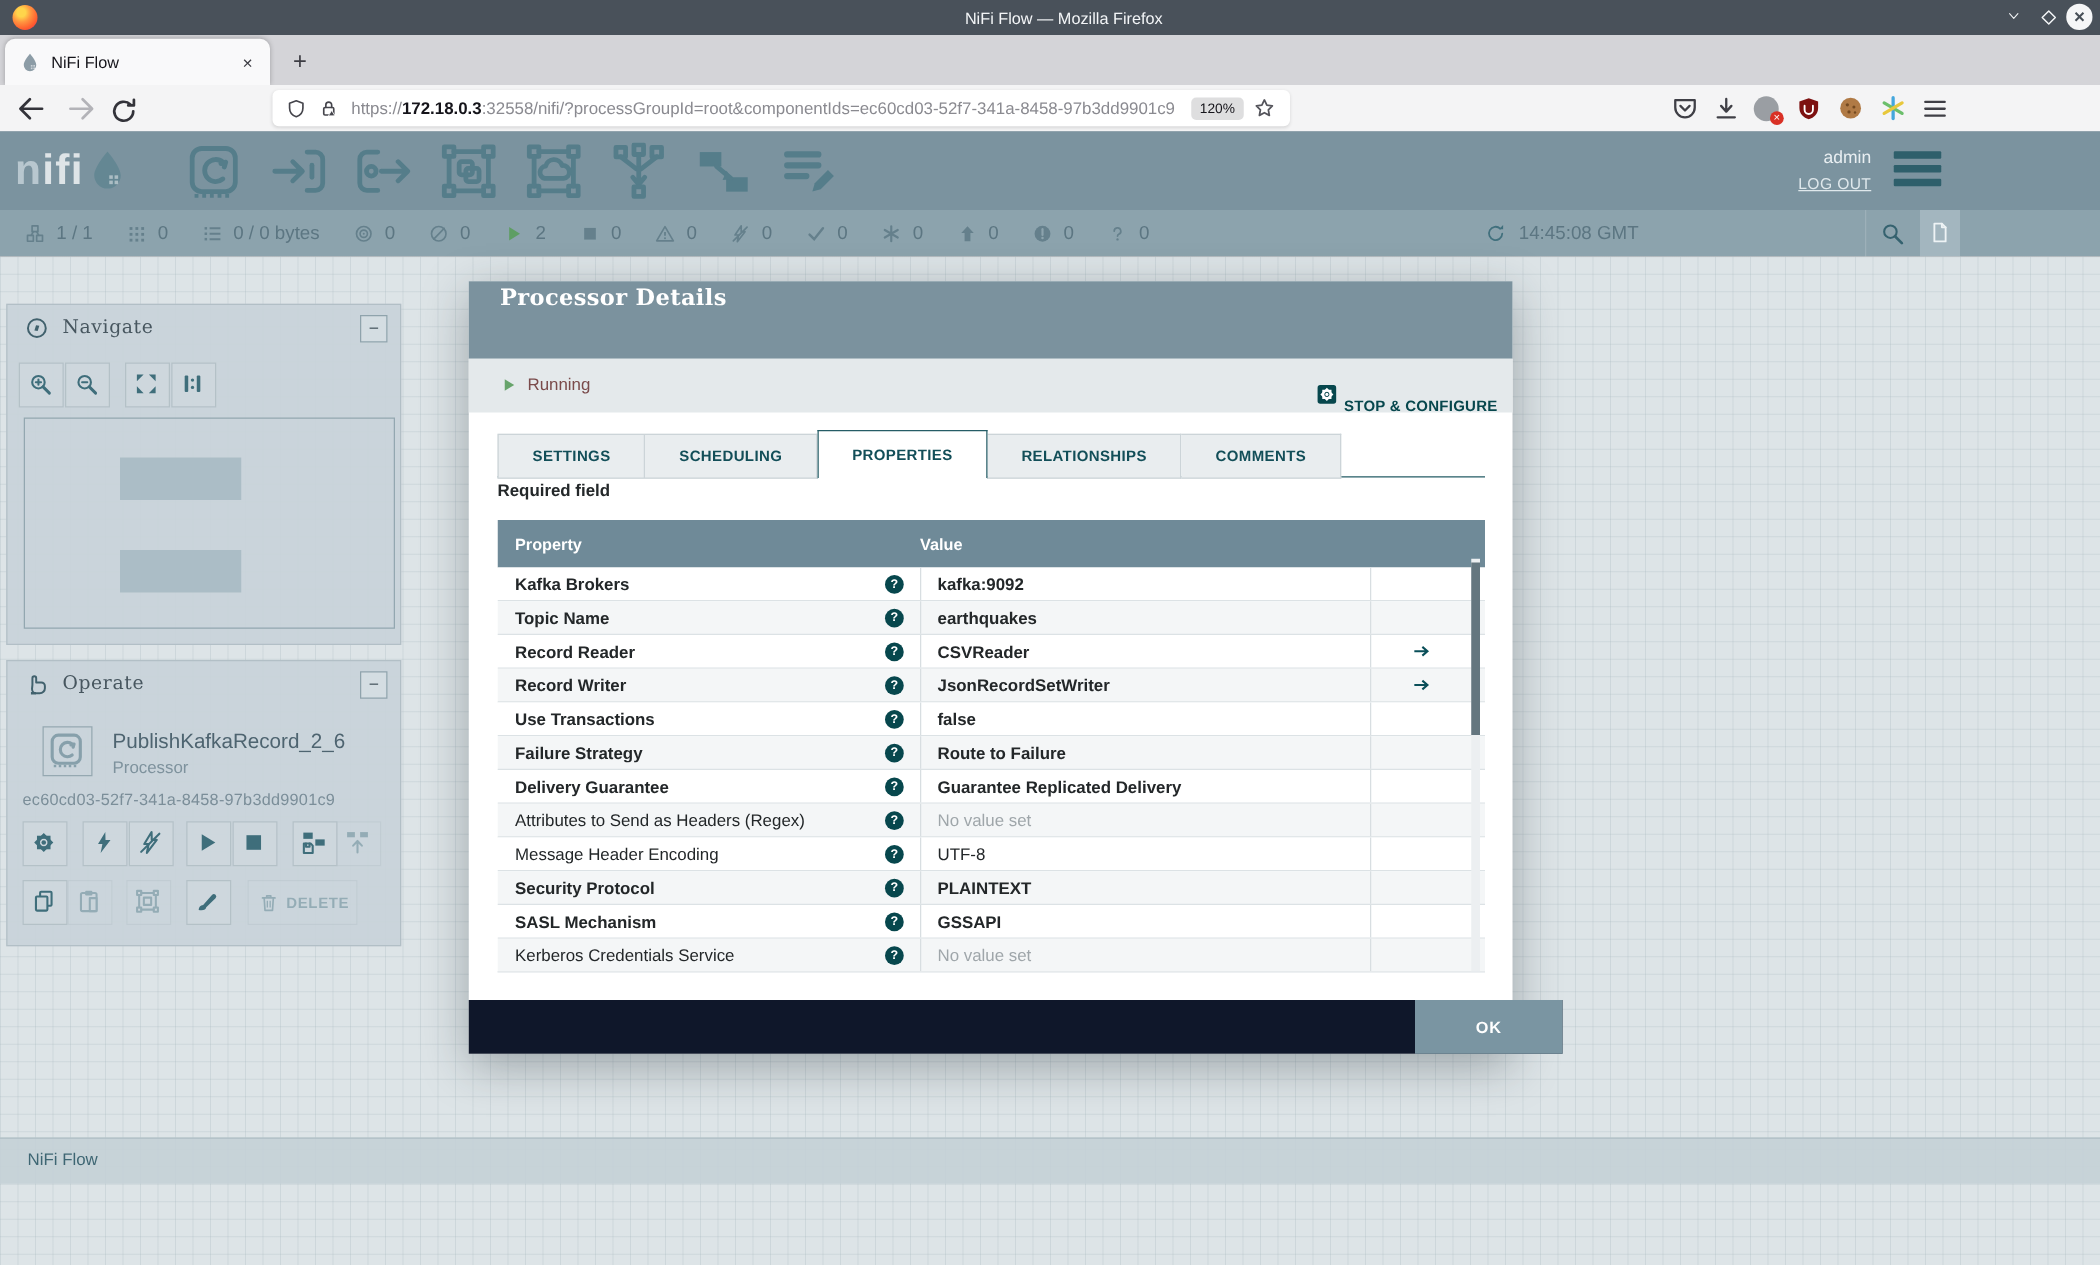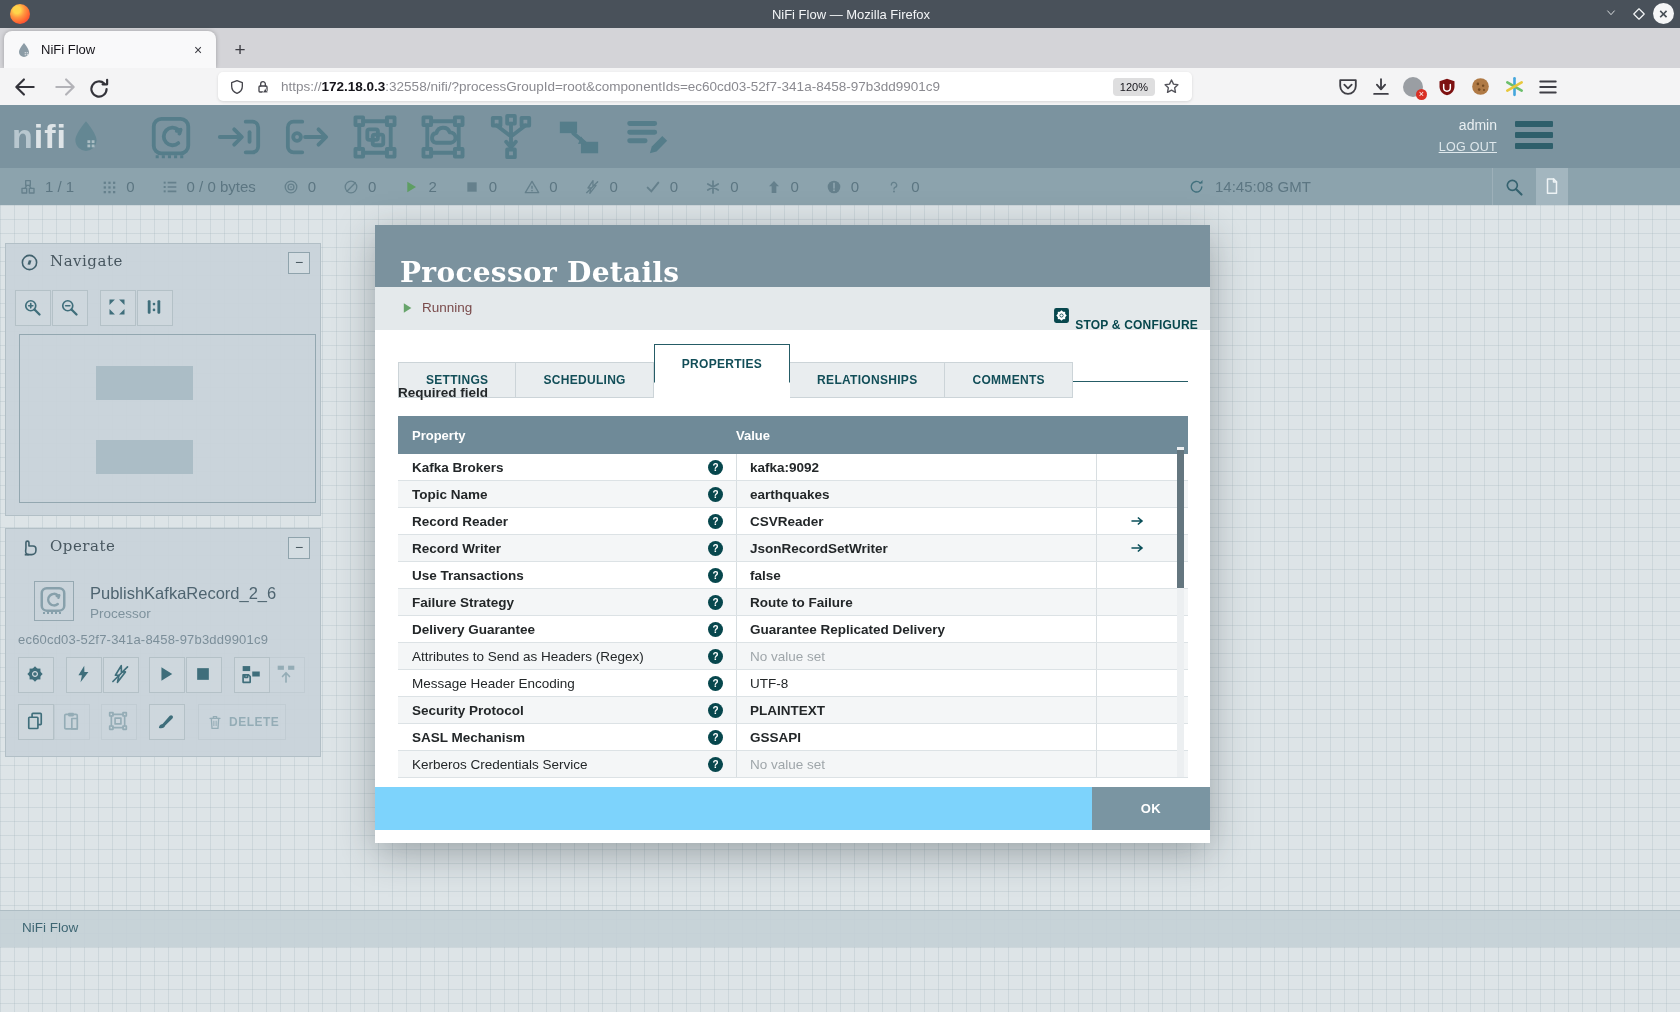--- a/index.html
+++ b/index.html
@@ -23,21 +23,21 @@
   #tab{left:4px;top:3px;width:212px;height:37px;background:#f9f9fa;border-radius:8px 8px 0 0;
        box-shadow:0 0 4px rgba(0,0,0,.25);display:flex;align-items:center;}
   #tab-fav{width:16px;height:16px;margin-left:12px;color:#8c9ca6;}
   #tab-title{margin-left:9px;font-size:13px;color:#15141a;flex:1;}
   #tab-close{width:20px;height:20px;margin-right:8px;text-align:center;line-height:20px;color:#3c3c43;font-size:14px;}
   #newtab{left:228px;top:10px;width:24px;height:24px;color:#3c3c43;font-size:19px;text-align:center;line-height:24px;}
 
   #urlrow{left:0;top:68px;width:1680px;height:37px;background:#f4f4f5;border-bottom:1px solid #cccccf;}
   .navbtn{top:74px;width:26px;height:26px;color:#33333a;}
   #btn-back{left:12px;} #btn-fwd{left:52px;color:#b3b3b8;} #btn-reload{left:84px;padding:2px;}
-  #urlbox{left:218px;top:72px;width:974px;height:29px;background:#fff;border-radius:5px;
+  #urlbox{left:218px;top:72px;width:814px;height:29px;background:#fff;border-radius:5px;
      box-shadow:0 1px 3px rgba(0,0,0,.12);display:flex;align-items:center;}
   #shield-ic{width:16px;height:16px;margin-left:11px;color:#45454c;}
   #lock-ic{width:16px;height:16px;margin-left:10px;color:#45454c;}
   #url-text{margin-left:10px;font-size:13.5px;color:#8a8a90;white-space:nowrap;overflow:hidden;flex:1;}
   #url-text b{color:#15141a;font-weight:bold;}
   #zoom-badge{background:#dededf;border-radius:4px;font-size:11px;color:#15141a;
      padding:3px 7px;margin-right:8px;}
   #star-ic{width:17px;height:17px;margin-right:12px;color:#55555c;}
   .tb-ic{top:76px;width:22px;height:22px;color:#3f3f46;}
   #ic-pocket{left:1337px;} #ic-dl{left:1370px;}
@@ -119,32 +119,32 @@
   #op-r2-color{left:143px;top:175px;}
   #op-delete{position:absolute;left:192px;top:175px;width:86px;height:34px;border:1px solid #b4c1c7;
      background:rgba(210,219,224,.45);opacity:.38;color:#3f6e7b;display:flex;align-items:center;}
   #op-delete .ic{width:16px;height:16px;margin-left:8px;}
   #op-delete span.lbl{font-size:12px;font-weight:bold;margin-left:6px;letter-spacing:.5px;}
 
   
   #dialog{left:375px;top:225px;width:835px;height:618px;background:#fff;
      box-shadow:0 10px 36px rgba(30,40,46,.35);}
   #dlg-header{position:absolute;left:0;top:0;width:100%;height:62px;background:#7b929e;}
-  #dlg-title{position:absolute;left:25px;top:31px;color:#fff;font-size:28px;font-weight:bold;
+  #dlg-title{position:absolute;left:25px;top:3px;color:#fff;font-size:18px;font-weight:bold;
      font-family:"DejaVu Serif","Liberation Serif",serif;letter-spacing:.3px;}
   #dlg-status{position:absolute;left:0;top:62px;width:100%;height:43px;background:#e4e9eb;}
   #run-play{position:absolute;left:25px;top:14px;width:14px;height:14px;color:#67a46b;}
   #run-label{position:absolute;left:47px;top:13px;font-size:13.5px;color:#7a4b4b;}
   #stopcfg{position:absolute;right:12px;top:12px;display:flex;align-items:center;cursor:pointer;}
   #stopcfg .ic{width:17px;height:17px;color:#07474d;}
   #stopcfg span.lbl{margin-left:5px;font-size:12px;font-weight:bold;color:#07474d;letter-spacing:.2px;margin-top:19px;}
 
   #dialog-tabs{position:absolute;left:23px;top:119px;width:790px;height:37px;display:flex;
      border-bottom:1px solid #255c66;}
-  .dtab{height:34px;margin-top:18px;padding:0 27px;display:flex;align-items:center;justify-content:center;
+  .dtab{height:34px;margin-top:3px;padding:0 27px;display:flex;align-items:center;justify-content:center;
      background:#e9edef;border:1px solid #ccd4d8;border-left-width:0;
      font-size:12px;font-weight:bold;color:#124e58;letter-spacing:.3px;}
   .dtab:first-child{border-left-width:1px;}
   .dtab.active{background:#fff;border:1px solid #255c66;border-bottom:1px solid #fff;
      height:37px;margin-top:0;margin-bottom:-1px;z-index:2;}
 
   #required-note{position:absolute;left:23px;top:160px;font-size:13.5px;font-weight:bold;color:#24282a;}
 
   #prop-table{position:absolute;left:23px;top:191px;width:790px;height:361px;overflow:hidden;
      border-bottom:1px solid #dce2e5;}
@@ -162,21 +162,21 @@
   .vcell{width:360px;box-sizing:border-box;border-left:1px solid #d8dee1;padding-left:13px;
      display:flex;align-items:center;font-size:13.5px;color:#232729;}
   .vcell.req{font-weight:bold;}
   .vcell.vunset{color:#9fa6aa;font-weight:normal;}
   .acell{width:80px;box-sizing:border-box;border-left:1px solid #d8dee1;display:flex;
      align-items:center;justify-content:center;}
   .goto{width:20px;height:14px;color:#0a4f59;}
   #pt-scroll{position:absolute;left:802px;top:222px;width:7px;height:330px;background:#eceff1;}
   #pt-thumb{position:absolute;left:0;top:3px;width:7px;height:138px;background:#64767f;}
 
-  #dlg-footer{position:absolute;left:0;bottom:13px;width:100%;height:43px;background:#7dd3fc;}
+  #dlg-footer{position:absolute;left:0;bottom:0;width:100%;height:43px;background:#0f172a;padding-left:40px;}
   #ok-btn{position:absolute;right:0;bottom:0;width:118px;height:43px;background:#7a95a2;color:#fff;
      font-size:13px;font-weight:bold;letter-spacing:.6px;display:flex;align-items:center;justify-content:center;}
 </style>
 </head>
 <body>
 
 <div id="root">
 
   <div id="titlebar" class="abs">
     <div id="ff-logo" class="abs"></div>

